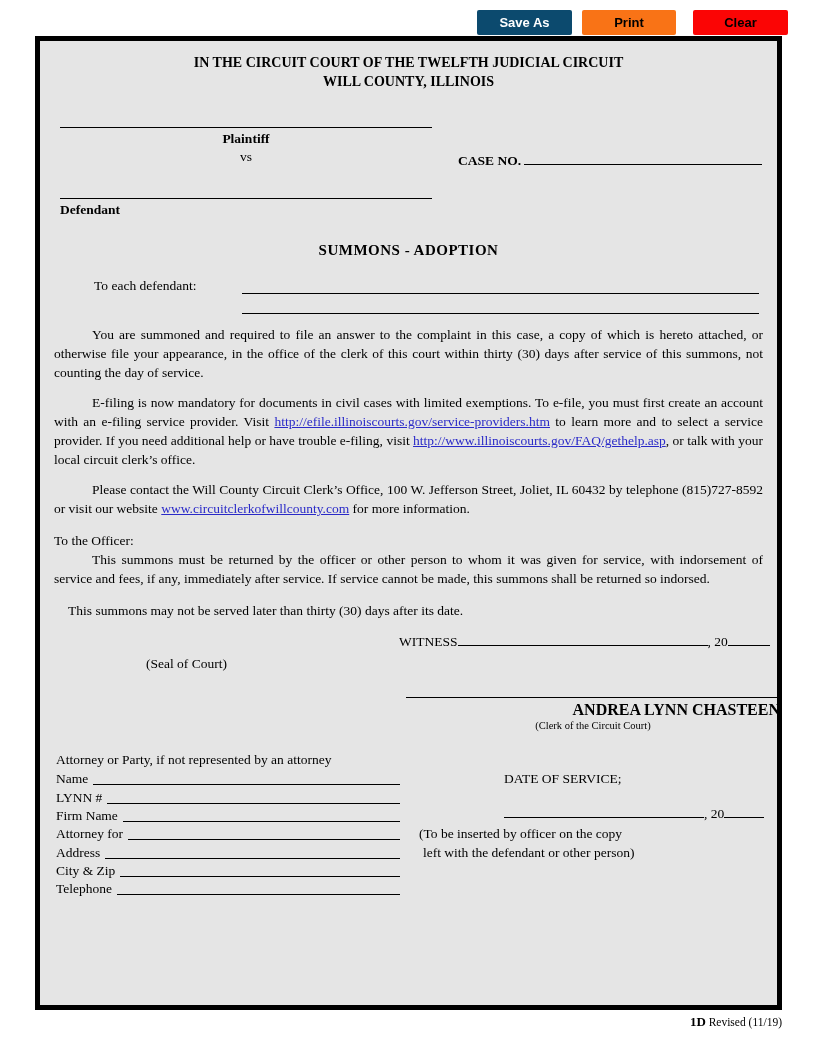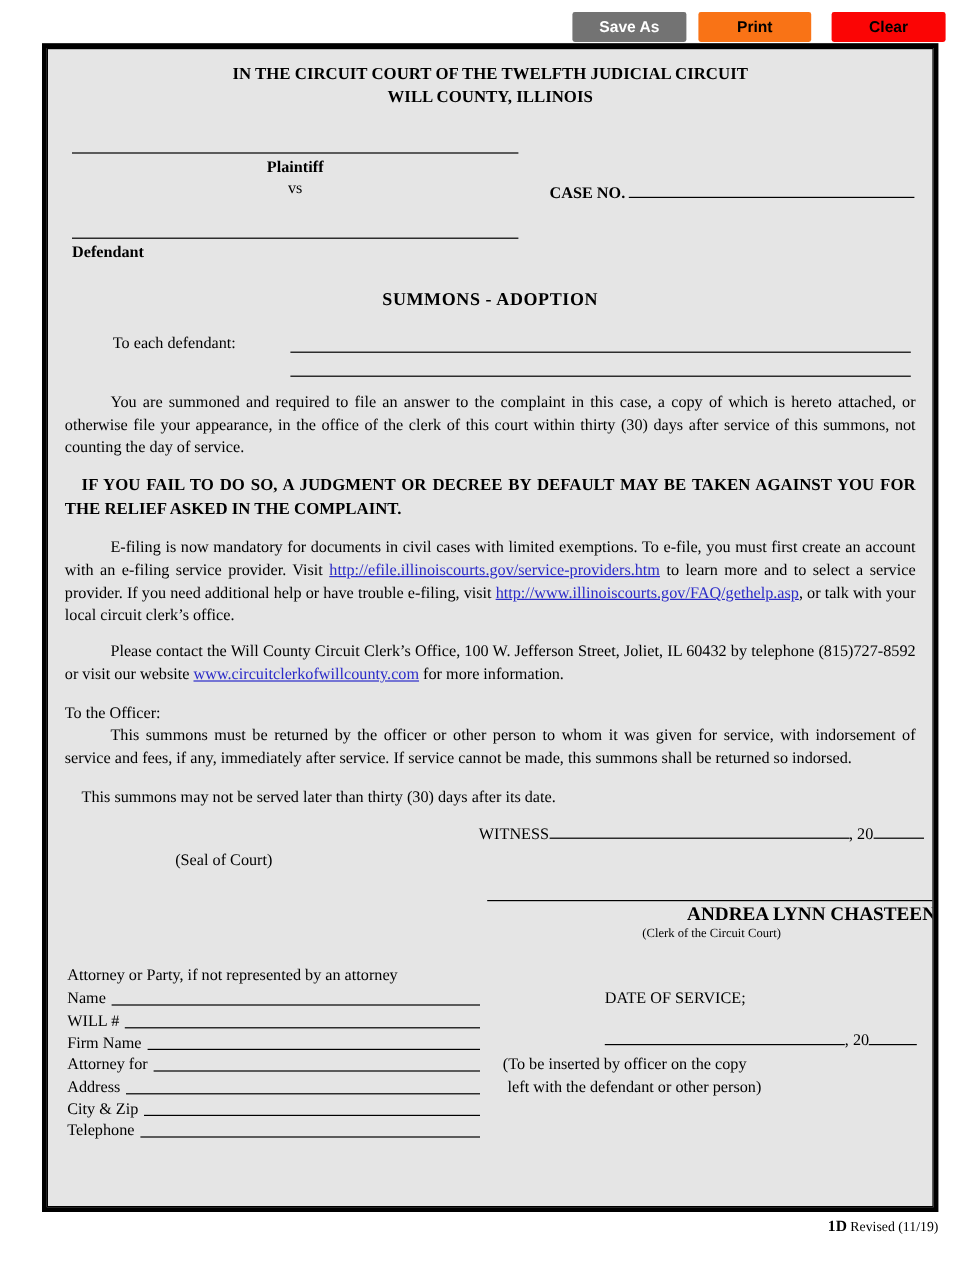--- a/index.html
+++ b/index.html
@@ -3,21 +3,21 @@
 <meta charset="utf-8">
 <style>
   * { margin:0; padding:0; box-sizing:border-box; }
   html,body { width:816px; height:1056px; background:#ffffff; font-family:"Liberation Serif", serif; color:#000; }
   body { position:relative; overflow:hidden; }
 
   
   .btn { position:absolute; top:10px; height:25px; border:none; border-radius:2px;
          font-family:"Liberation Sans", sans-serif; font-weight:bold; font-size:13px;
          display:flex; align-items:center; justify-content:center; cursor:pointer; }
-  .btn-save  { left:477px; width:95px; background:#737373; color:#ffffff; }
+  .btn-save  { left:477px; width:95px; background:#0c4a6e; color:#ffffff; }
   .btn-print { left:582px; width:94px; background:#f97316; color:#000000; }
   .btn-clear { left:693px; width:95px; background:#fb0505; color:#000000; }
 
   
   .formbox { position:absolute; left:35px; top:36px; width:747px; height:974px;
              border:4px solid #000; background:#e5e5e5; }
   .inner { width:100%; height:100%; border:1px solid #000; padding:12px 14px 0 14px; overflow:hidden; }
 
   .center { text-align:center; }
   .bold { font-weight:bold; }
@@ -103,21 +103,20 @@
     <div class="defrow">
       <div class="lblcell">To each defendant:</div>
       <div class="linestack">
         <div class="ln"></div>
         <div class="ln"></div>
       </div>
     </div>
 
     <p class="para">You are summoned and required to file an answer to the complaint in this case, a copy of which is hereto attached, or otherwise file your appearance, in the office of the clerk of this court within thirty (30) days after service of this summons, not counting the day of service.</p>
 
-    <p class="warn">IF YOU FAIL TO DO SO, A JUDGMENT OR DECREE BY DEFAULT MAY BE TAKEN AGAINST YOU FOR THE RELIEF ASKED IN THE COMPLAINT.</p>
 
     <p class="para"><span>E-filing is now mandatory for documents in civil cases with limited exemptions. To e-file, you must first create an account with an e-filing service provider. Visit </span><a class="link">http://efile.illinoiscourts.gov/service-providers.htm</a><span> to learn more and to select a service provider. If you need additional help or have trouble e-filing, visit </span><a class="link">http://www.illinoiscourts.gov/FAQ/gethelp.asp</a><span>, or talk with your local circuit clerk’s office.</span></p>
 
     <p class="para"><span>Please contact the Will County Circuit Clerk’s Office, 100 W. Jefferson Street, Joliet, IL 60432 by telephone (815)727-8592 or visit our website </span><a class="link">www.circuitclerkofwillcounty.com</a><span> for more information.</span></p>
 
     <p class="para noindent" style="margin-top:13px;">To the Officer:</p>
 
     <p class="para" style="margin-top:0;">This summons must be returned by the officer or other person to whom it was given for service, with indorsement of service and fees, if any, immediately after service. If service cannot be made, this summons shall be returned so indorsed.</p>
 
     <p class="para smallindent" style="margin-top:13px;">This summons may not be served later than thirty (30) days after its date.</p>
@@ -134,21 +133,21 @@
       </div>
     </div>
 
     <div class="attyblock">
       <div class="atty-head">Attorney or Party, if not represented by an attorney</div>
       <div class="frow" style="top:19px;">
           <span class="flbl">Name</span>
           <span class="fline"></span>
         </div>
       <div class="frow" style="top:38px;">
-          <span class="flbl">WILL #</span>
+          <span class="flbl">LYNN #</span>
           <span class="fline"></span>
         </div>
       <div class="frow" style="top:56px;">
           <span class="flbl">Firm Name</span>
           <span class="fline"></span>
         </div>
       <div class="frow" style="top:74px;">
           <span class="flbl">Attorney for</span>
           <span class="fline"></span>
         </div>

